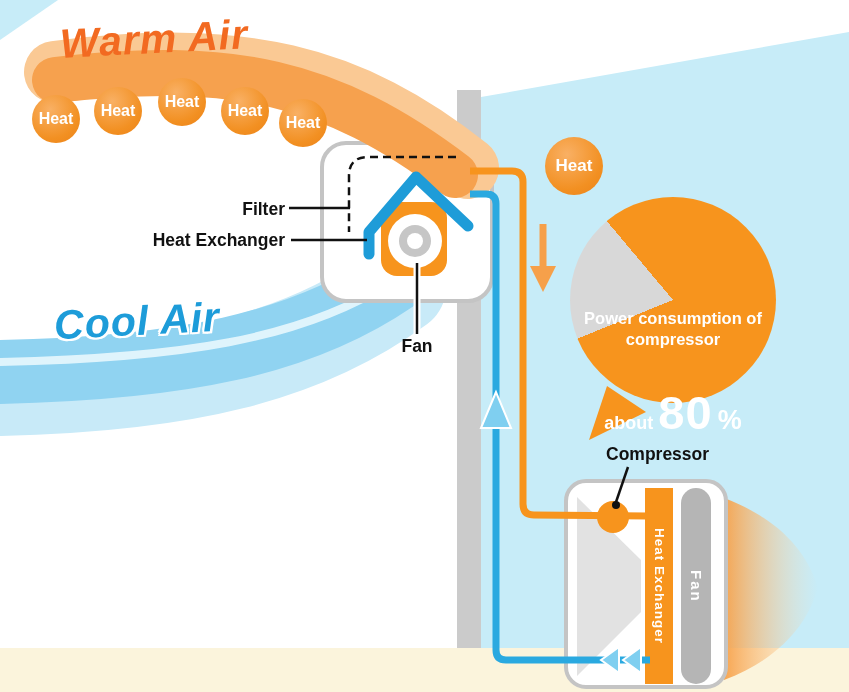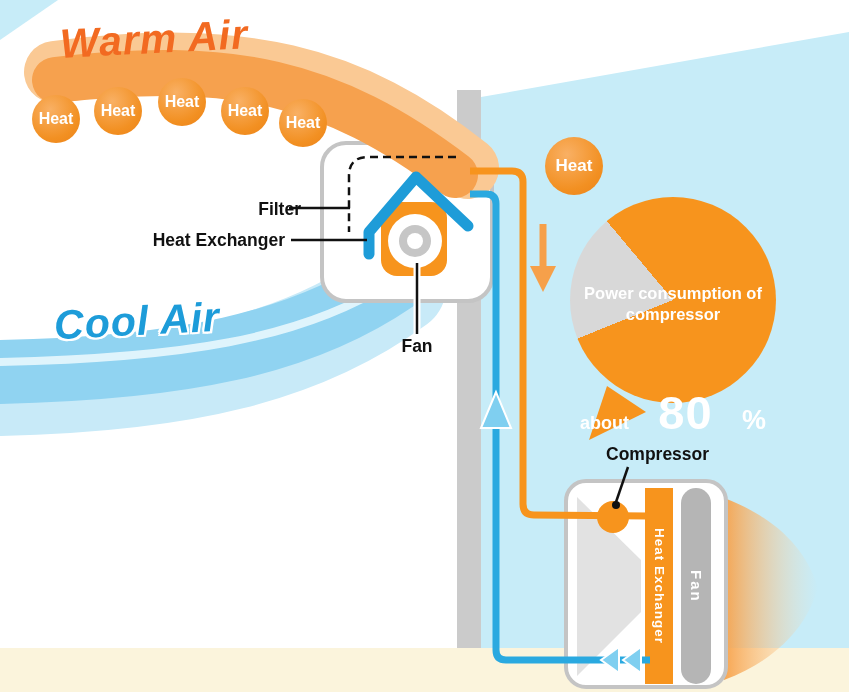--- a/index.html
+++ b/index.html
@@ -17,31 +17,31 @@
 
   .bubble{width:48px;height:48px;border-radius:50%;
           background:radial-gradient(circle at 38% 30%,#F9B064 0%,#F29022 65%,#EC8218 100%);
           display:flex;align-items:center;justify-content:center;
           color:#fff;font-weight:bold;font-size:16px;}
   .b1{left:32px;top:95px;} .b2{left:94px;top:87px;} .b3{left:158px;top:78px;}
   .b4{left:221px;top:87px;} .b5{left:279px;top:99px;}
   .heat-right{left:545px;top:137px;width:58px;height:58px;font-size:17px;}
 
   .pointer-label{font-size:17.5px;font-weight:bold;color:#111;}
-  .filter-label{left:181px;top:199px;width:120px;text-align:right;}
+  .filter-label{left:165px;top:199px;width:120px;text-align:right;}
   .he-label{left:100px;top:230px;width:185px;text-align:right;}
   .fan-label{left:394px;top:336px;width:46px;text-align:center;}
   .compressor-label{left:606px;top:444px;}
 
   .pie{left:570px;top:197px;width:206px;height:206px;border-radius:50%;
        background:conic-gradient(#F7941D 0deg 248deg,#D8D8D8 248deg 320deg,#F7941D 320deg 360deg);}
-  .pie-caption{left:580px;top:283px;width:186px;text-align:center;color:#fff;
+  .pie-caption{left:580px;top:308px;width:186px;text-align:center;color:#fff;
                font-weight:bold;font-size:16.5px;line-height:21px;}
   .pie-row{left:580px;top:341px;width:186px;display:flex;align-items:baseline;
-           justify-content:space-between;gap:5px;color:#fff;font-weight:bold;}
+           justify-content:center;gap:5px;color:#fff;font-weight:bold;}
   .pie-about{font-size:18px;}
   .pie-big{font-size:47px;line-height:50px;letter-spacing:1px;margin-top:47px;}
   .pie-pct{font-size:27px;}
 
   .v-label{display:flex;align-items:center;justify-content:center;writing-mode:vertical-rl;
            color:#fff;font-weight:bold;}
   .he-out{left:645px;top:488px;width:28px;height:196px;font-size:13.5px;letter-spacing:1px;}
   .fan-out{left:681px;top:488px;width:30px;height:196px;font-size:15px;letter-spacing:2px;}
 </style>
 </head>

